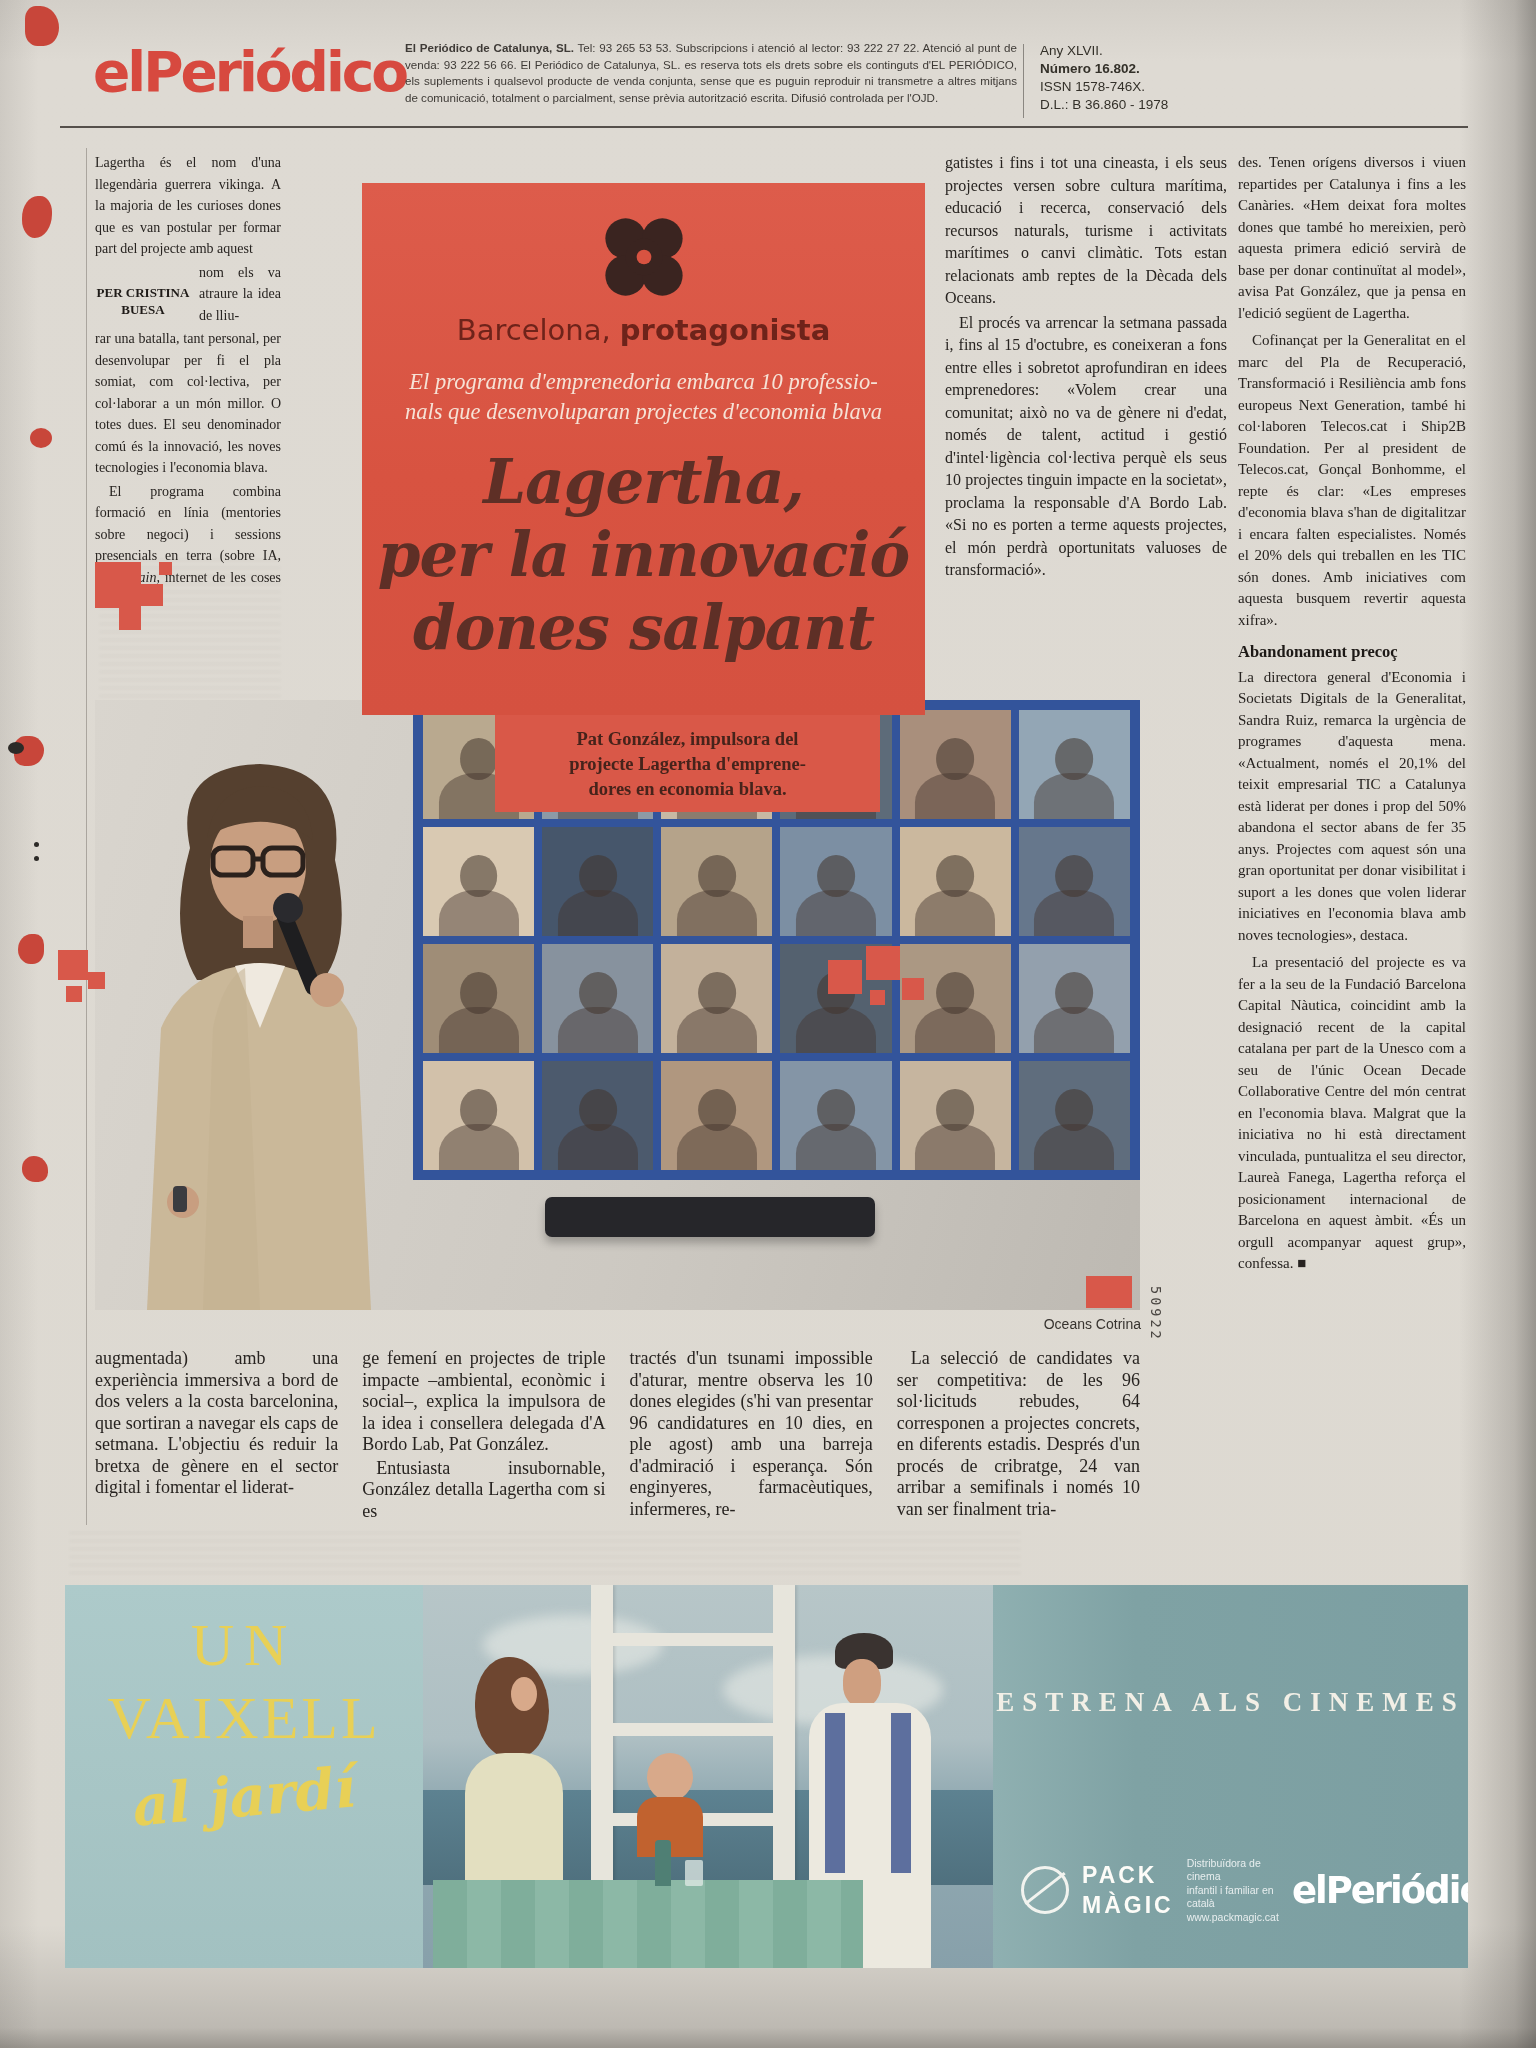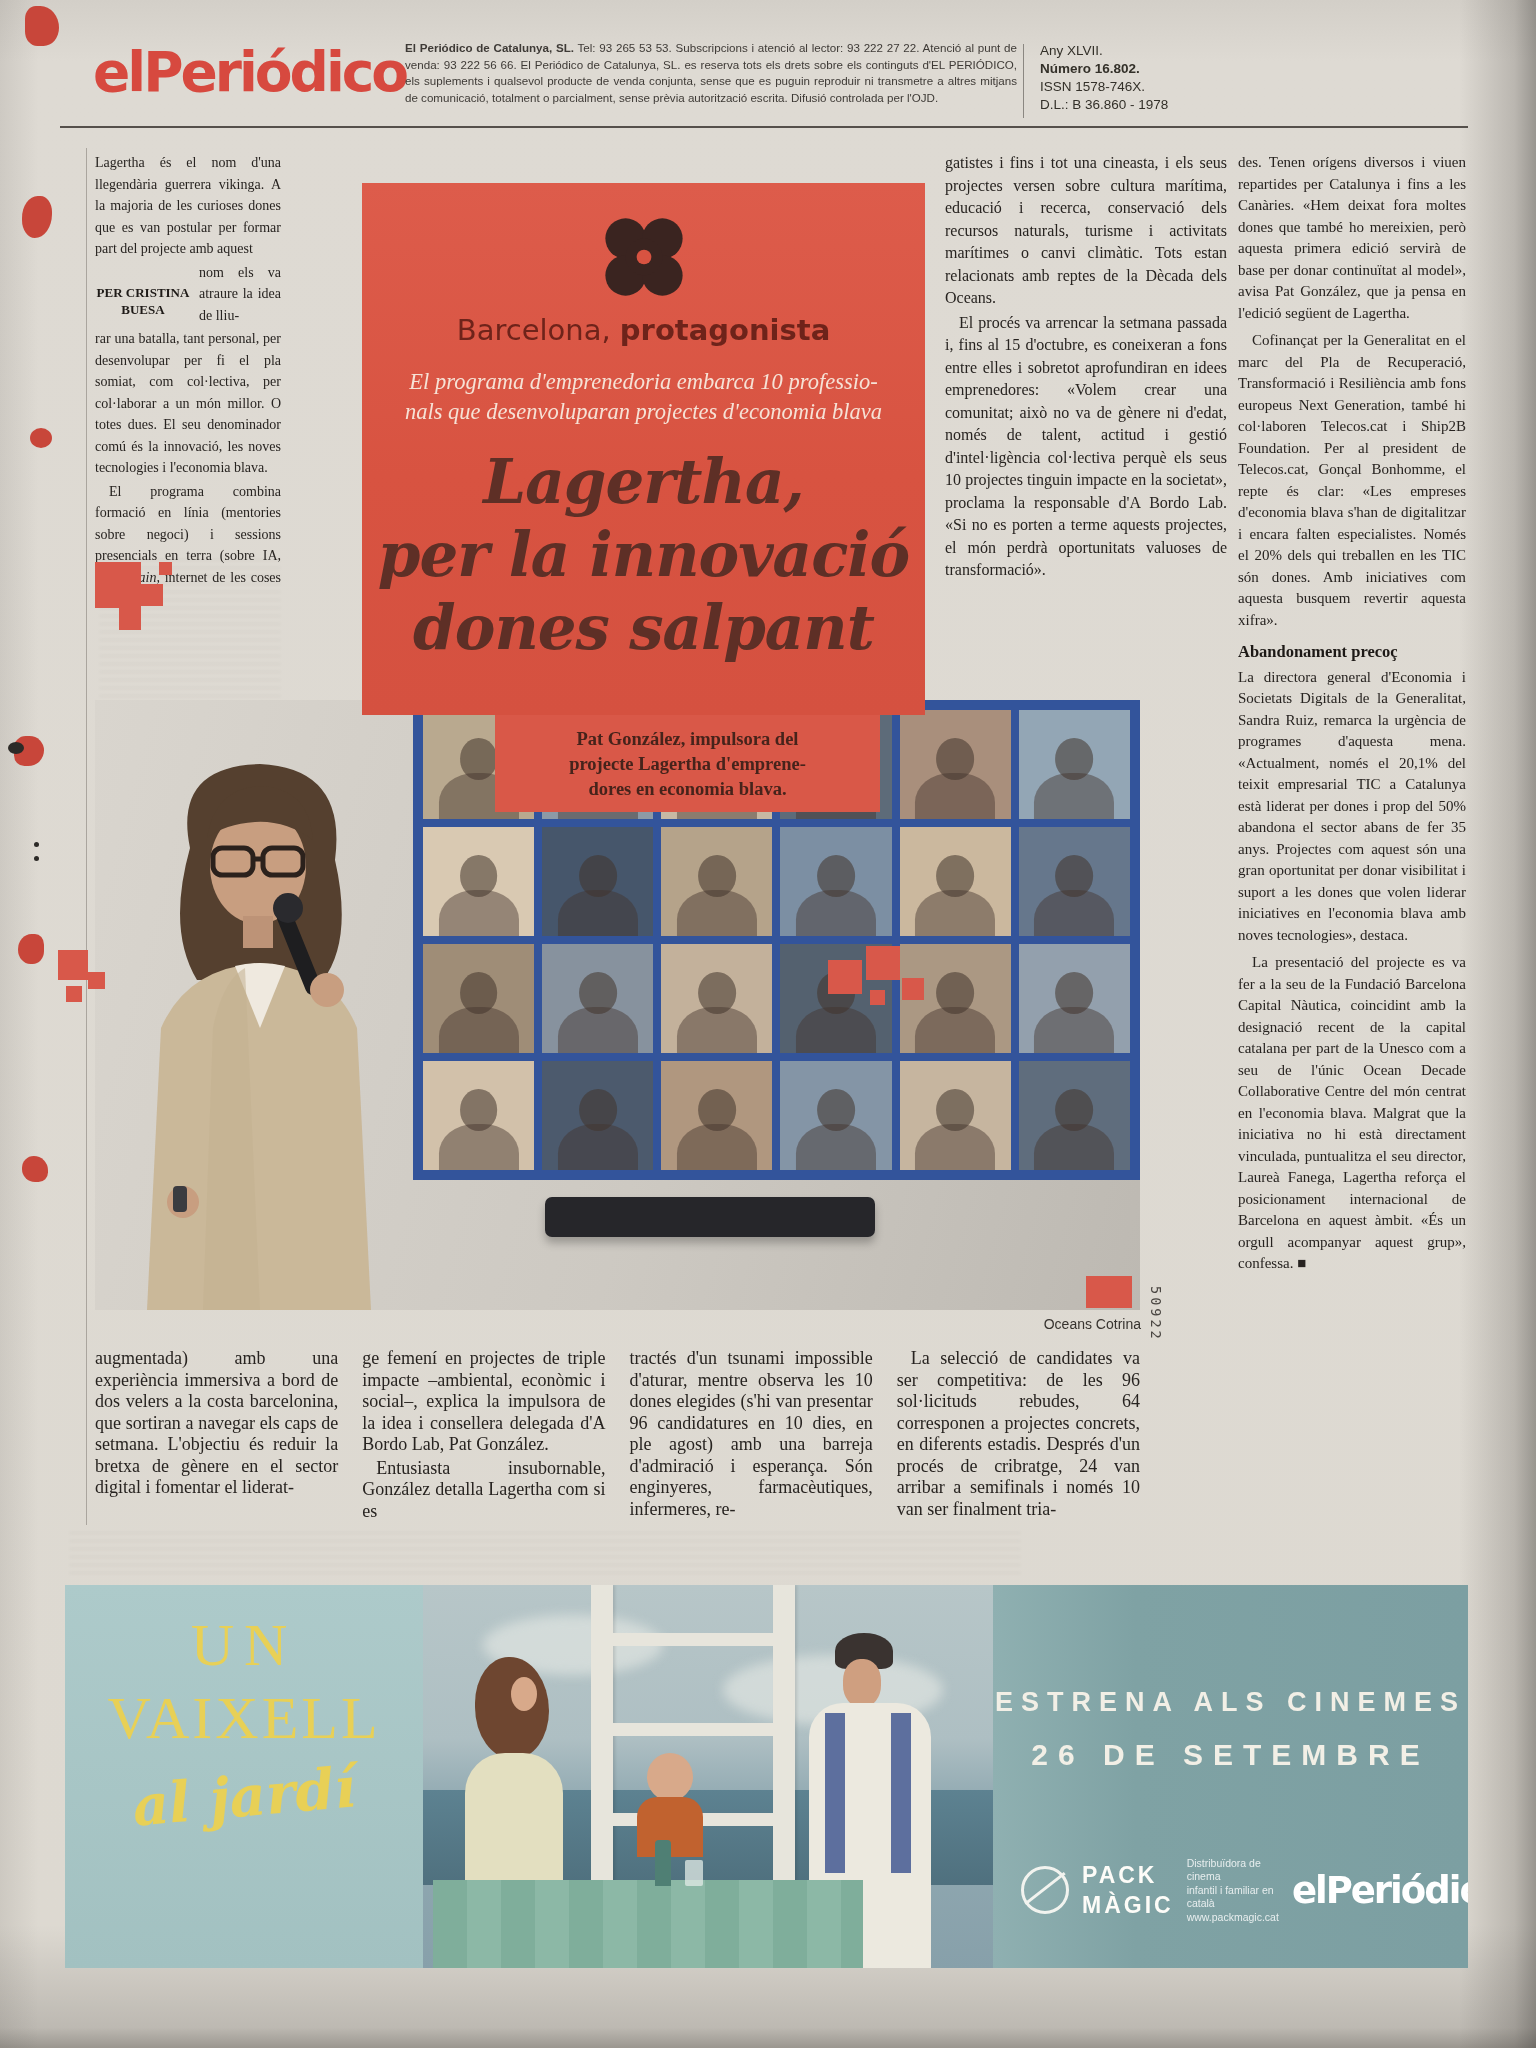--- a/index.html
+++ b/index.html
@@ -119,21 +119,21 @@
     background:#ece9df;border-radius:34px 34px 0 0;}
   .ad-man-strap{position:absolute;top:128px;width:20px;height:160px;background:#5d6f9e;}
   .ad-table{position:absolute;left:10px;bottom:0;width:430px;height:88px;
     background:repeating-linear-gradient(90deg,#7fae9b 0 34px,#8cb8a6 34px 68px);}
   .ad-bottle{position:absolute;left:232px;bottom:82px;width:16px;height:46px;
     background:#4f7f74;border-radius:4px 4px 0 0;}
   .ad-glass{position:absolute;left:262px;bottom:82px;width:18px;height:26px;
     background:rgba(225,235,230,.75);border-radius:2px;}
   .ad-right{position:absolute;left:928px;top:0;width:475px;height:100%;
     background:linear-gradient(90deg,#8fb0b1,#7fa2a4 30%,#7c9fa2);text-align:center;}
-  .release{font-family:Liberation Sans, sans-serif;font-weight:bold;color:#f2efe6;}
+  .release{font-family:Liberation Serif, serif;font-weight:bold;color:#f2efe6;}
   .release .r1{display:block;margin-top:102px;font-size:27px;letter-spacing:8px;}
   .release .r2{display:block;margin-top:20px;font-size:30px;letter-spacing:10px;}
   .ad-bottom-row{position:absolute;left:28px;right:24px;bottom:44px;display:flex;
     align-items:center;gap:13px;text-align:left;}
   .pm-icon{width:42px;height:42px;border:3px solid #fbfaf5;border-radius:50%;
     position:relative;flex:0 0 auto;opacity:.92;}
   .pm-icon::after{content:"";position:absolute;left:-4px;top:18px;width:50px;height:3px;
     background:#fbfaf5;transform:rotate(-38deg);}
   .pm-label{font-family:"Liberation Sans",sans-serif;font-weight:bold;font-size:23px;
     line-height:30px;letter-spacing:3px;color:#fdfcf8;white-space:pre-line;}
@@ -339,21 +339,20 @@
       <div class="ad-man-body"></div>
       <div class="ad-man-strap" style="left:402px;"></div>
       <div class="ad-man-strap" style="left:468px;"></div>
       <div class="ad-table"></div>
       <div class="ad-bottle"></div>
       <div class="ad-glass"></div>
     </div>
     <div class="ad-right">
       <div class="release">
         <span class="r1">ESTRENA ALS CINEMES</span>
-        <span class="r2">26 DE SETEMBRE</span>
       </div>
       <div class="ad-bottom-row">
         <div class="pm-icon"></div>
         <div class="pm-label">PACK
 MÀGIC</div>
         <div class="pm-info">
           <span>Distribuïdora de cinema</span>
           <span>infantil i familiar en català</span>
           <span>www.packmagic.cat</span>
         </div>

